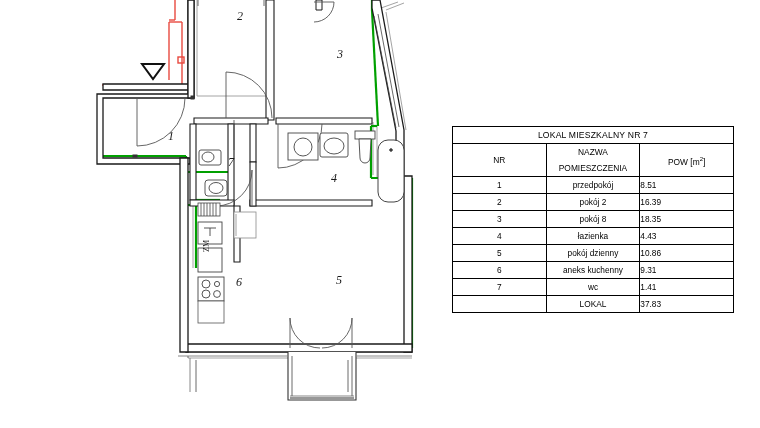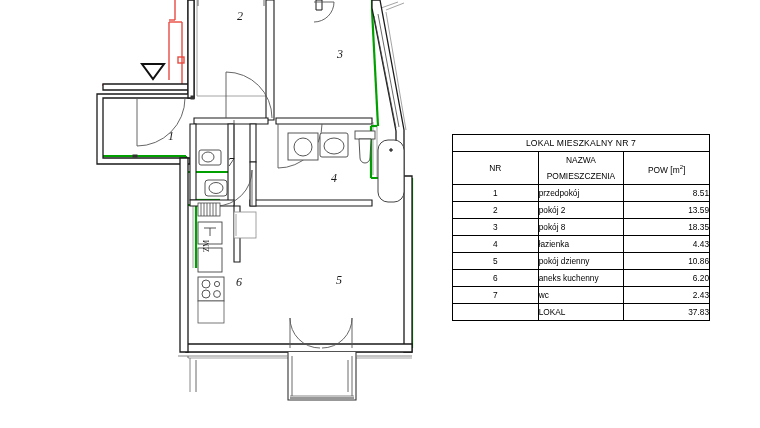--- a/index.html
+++ b/index.html
@@ -18,43 +18,43 @@
     font-size:12px;
     color:#1a1a1a;
     line-height:1;
     user-select:none;
   }
 
   
   #table-wrap{
     position:absolute;
     left:452px;
-    top:134px;
-    width:258px;
+    top:126px;
+    width:282px;
   }
   table.spec{
     border-collapse:collapse;
     width:100%;
     table-layout:fixed;
     font-family:"Liberation Sans",sans-serif;
     font-size:8.3px;
     color:#000;
     background:#fff;
   }
   table.spec td, table.spec th{
     border:1px solid #000;
     padding:0;
     height:16px;
     line-height:16px;
     vertical-align:middle;
     font-weight:normal;
   }
   .c-nr{width:38px;text-align:center;}
-  .c-name{text-align:left;padding-left:4px;}
-  .c-pow{width:58px;text-align:right;padding-right:4px;}
+  .c-name{text-align:center;padding-left:4px;}
+  .c-pow{width:58px;text-align:left;padding-right:4px;}
   .title-cell{
     text-align:center;
     font-weight:bold;
     font-size:8.6px;
     letter-spacing:.2px;
     height:17px;
     line-height:17px;
   }
   .hdr td{
     text-align:center;
@@ -324,46 +324,46 @@
         </tr>
 
         <tr>
           <td class="c-nr">1</td>
           <td class="c-name">przedpokój</td>
           <td class="c-pow">8.51</td>
         </tr>
         <tr>
           <td class="c-nr">2</td>
           <td class="c-name">pokój 2</td>
-          <td class="c-pow">13.59</td>
+          <td class="c-pow">16.39</td>
         </tr>
         <tr>
           <td class="c-nr">3</td>
           <td class="c-name">pokój 8</td>
           <td class="c-pow">18.35</td>
         </tr>
         <tr>
           <td class="c-nr">4</td>
           <td class="c-name">łazienka</td>
           <td class="c-pow">4.43</td>
         </tr>
         <tr>
           <td class="c-nr">5</td>
           <td class="c-name">pokój dzienny</td>
           <td class="c-pow">10.86</td>
         </tr>
         <tr>
           <td class="c-nr">6</td>
           <td class="c-name">aneks kuchenny</td>
-          <td class="c-pow">6.20</td>
+          <td class="c-pow">9.31</td>
         </tr>
         <tr>
           <td class="c-nr">7</td>
           <td class="c-name">wc</td>
-          <td class="c-pow">2.43</td>
+          <td class="c-pow">1.41</td>
         </tr>
 
         <tr class="total">
           <td class="c-nr"></td>
           <td class="c-name">LOKAL</td>
           <td class="c-pow">37.83</td>
         </tr>
       </tbody>
     </table>
   </div>

